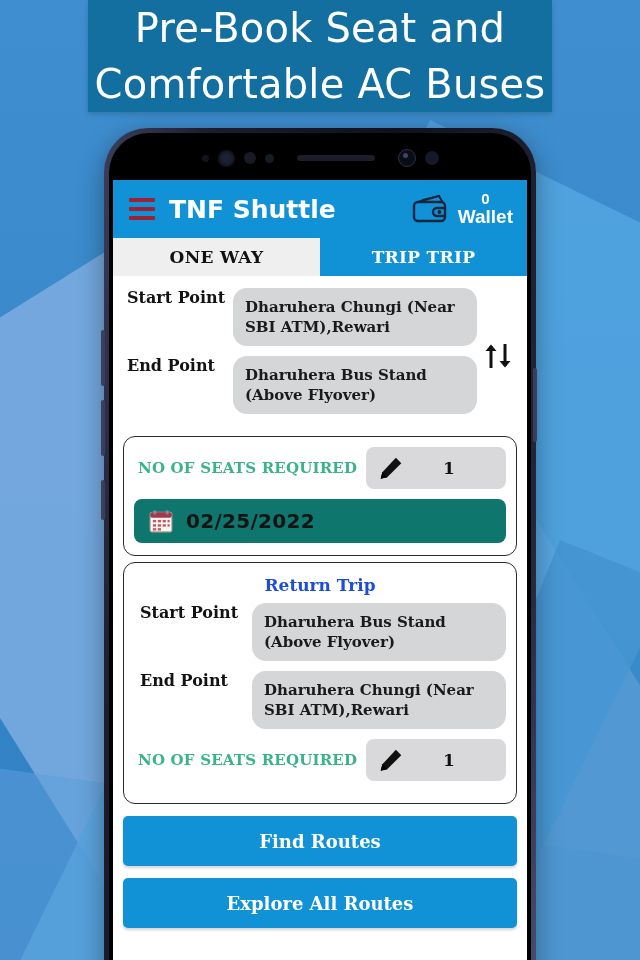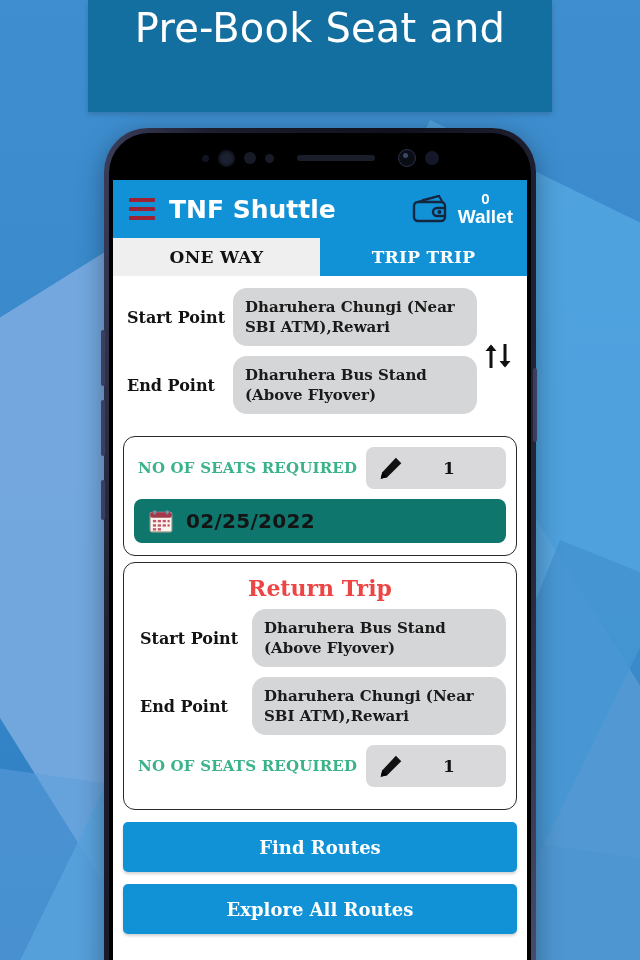--- a/index.html
+++ b/index.html
@@ -238,21 +238,20 @@
   }
 
   .route-block {
     padding: 12px 8px 6px 8px;
     display: flex;
     align-items: center;
   }
   .route-fields { flex: 1 1 auto; }
   .field-row {
     display: flex;
-    align-items: center;
     margin-bottom: 10px;
   }
   .field-label {
     width: 112px;
     flex: 0 0 112px;
     font-size: 16px;
     font-weight: 700;
     color: #131313;
     font-family: "DejaVu Serif", serif;
     padding-left: 6px;
@@ -292,23 +291,23 @@
   .card {
     margin: 6px 10px;
     border: 1px solid #2a2a2a;
     border-radius: 12px;
     background: #ffffff;
     padding: 10px 10px 12px 10px;
     box-sizing: border-box;
   }
   .card-title {
     text-align: center;
-    font-size: 22px;
-    font-weight: 700;
-    color: #ef4444;
+    font-size: 17px;
+    font-weight: 700;
+    color: #1d4ed8;
     font-family: "DejaVu Serif", serif;
     margin: 2px 0 8px 0;
   }
   .seats-row {
     display: flex;
     align-items: center;
     gap: 6px;
     margin-bottom: 10px;
   }
   .seats-label {
@@ -386,20 +385,21 @@
 
 <div id="stage">
 
   <div class="bg-band band-a"></div>
   <div class="bg-band band-b"></div>
   <div class="bg-band band-c"></div>
   <div class="bg-band band-d"></div>
 
   <div class="banner">
     <div class="banner-line">Pre-Book Seat and</div>
+    <div class="banner-line">Comfortable AC Buses</div>
   </div>
 
   <div class="side-btn vol-up"></div>
   <div class="side-btn vol-down"></div>
   <div class="side-btn bixby"></div>
   <div class="side-btn power"></div>
 
   <div class="phone">
     <div class="phone-inner">
 

